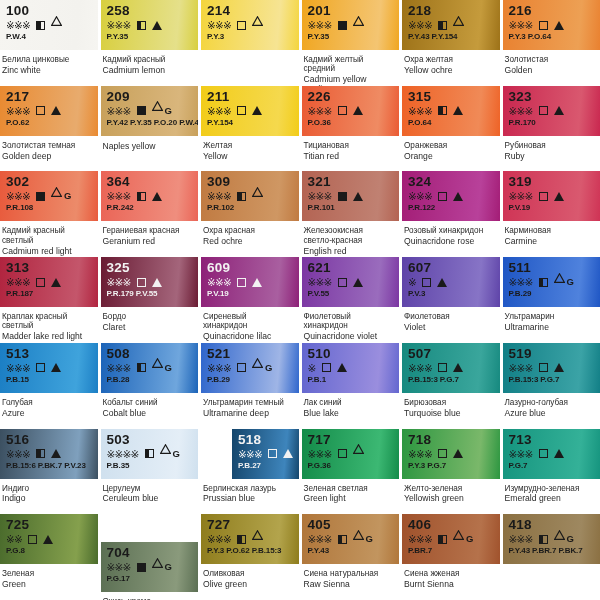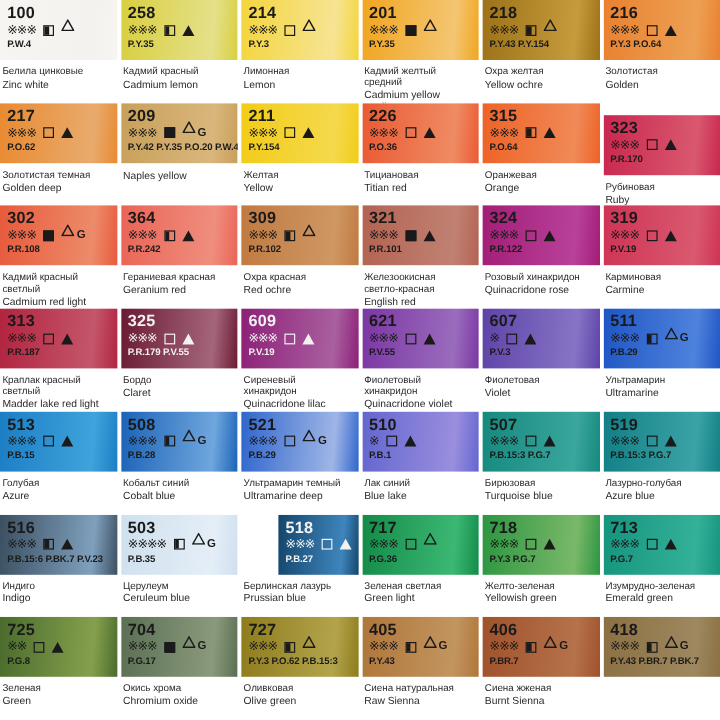--- a/index.html
+++ b/index.html
@@ -191,24 +191,20 @@
           </div>
           <div class="sq empty"></div>
           <div class="tri open" style="color: rgb(26, 26, 26);">
             <svg width="11" height="10" viewBox="0 0 11 10">
               <polygon points="5.5,0.8 10.3,9.3 0.7,9.3" fill="none" stroke="currentColor" stroke-width="1.2"></polygon>
             </svg>
           </div>
         </div>
         <div class="pig">P.Y.3</div>
       </div>
-      <div class="labels">
-        <p class="lab-ru">Лимонная</p>
-        <p class="lab-en">Lemon</p>
-      </div>
     </div>
     <div class="cell">
       <div class="swatch" style="background: linear-gradient(95deg, rgb(240, 166, 32) 0%, rgb(244, 197, 114) 78%, rgb(240, 166, 32) 100%);">
         <div class="code">201</div>
         <div class="iconrow">
           <div class="stars">
             <span class="star">※</span>
             <span class="star">※</span>
             <span class="star">※</span>
           </div>
@@ -361,21 +357,21 @@
           <div class="tri"></div>
         </div>
         <div class="pig">P.O.64</div>
       </div>
       <div class="labels">
         <p class="lab-ru">Оранжевая</p>
         <p class="lab-en">Orange</p>
       </div>
     </div>
     <div class="cell">
-      <div class="swatch" style="background: linear-gradient(95deg, rgb(201, 39, 79) 0%, rgb(217, 88, 111) 78%, rgb(201, 39, 79) 100%); margin-top: 10px;">
+      <div class="swatch" style="background: linear-gradient(95deg, rgb(201, 39, 79) 0%, rgb(217, 88, 111) 78%, rgb(201, 39, 79) 100%);">
         <div class="code">323</div>
         <div class="iconrow">
           <div class="stars">
             <span class="star">※</span>
             <span class="star">※</span>
             <span class="star">※</span>
           </div>
           <div class="sq empty"></div>
           <div class="tri"></div>
         </div>
@@ -884,21 +880,21 @@
           <div class="tri"></div>
         </div>
         <div class="pig">P.G.8</div>
       </div>
       <div class="labels">
         <p class="lab-ru">Зеленая</p>
         <p class="lab-en">Green</p>
       </div>
     </div>
     <div class="cell">
-      <div class="swatch" style="background: linear-gradient(95deg, rgb(91, 111, 83) 0%, rgb(138, 154, 124) 78%, rgb(91, 111, 83) 100%);">
+      <div class="swatch" style="background: linear-gradient(95deg, rgb(91, 111, 83) 0%, rgb(138, 154, 124) 78%, rgb(91, 111, 83) 100%); margin-top: 28px;">
         <div class="code">704</div>
         <div class="iconrow">
           <div class="stars">
             <span class="star">※</span>
             <span class="star">※</span>
             <span class="star">※</span>
           </div>
           <div class="sq full"></div>
           <div class="tri open" style="color: rgb(26, 26, 26);">
             <svg width="11" height="10" viewBox="0 0 11 10">

